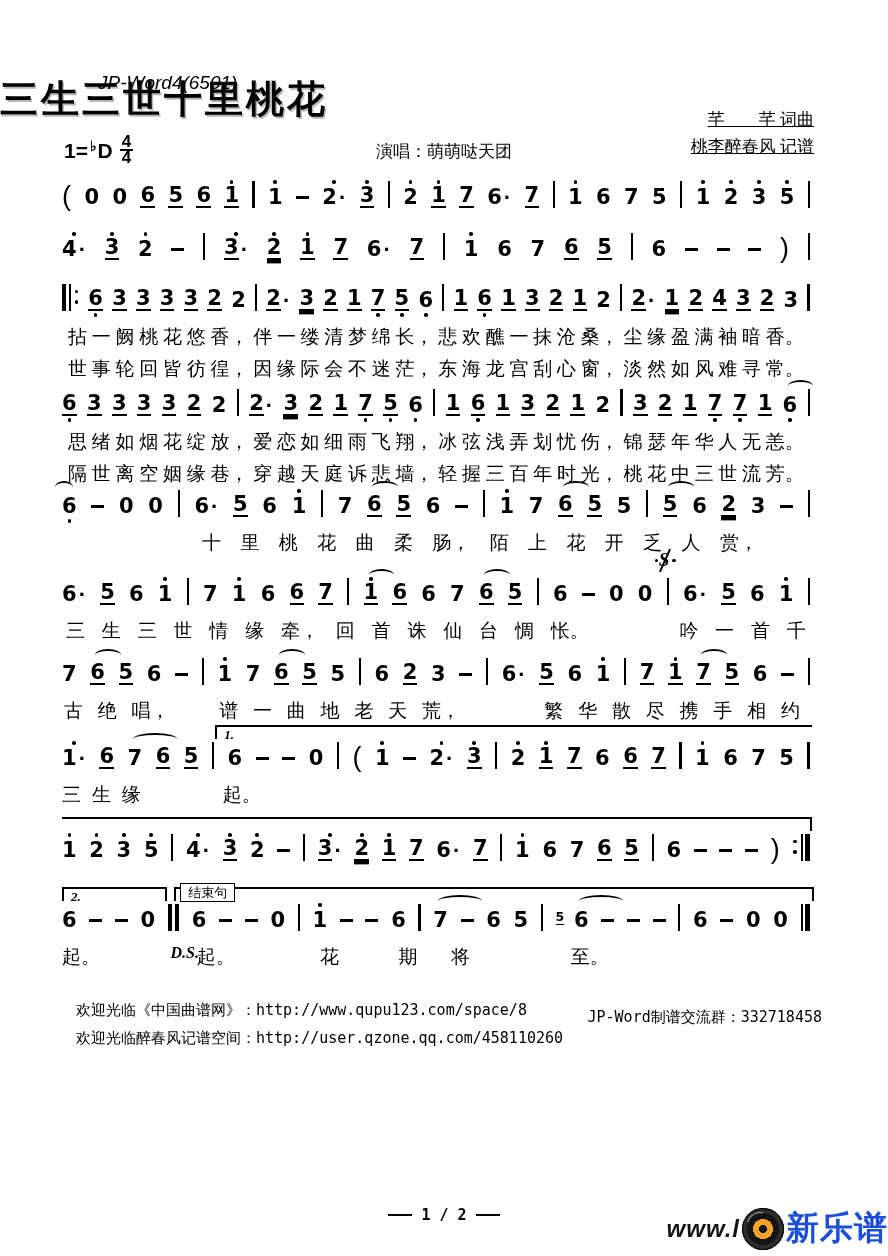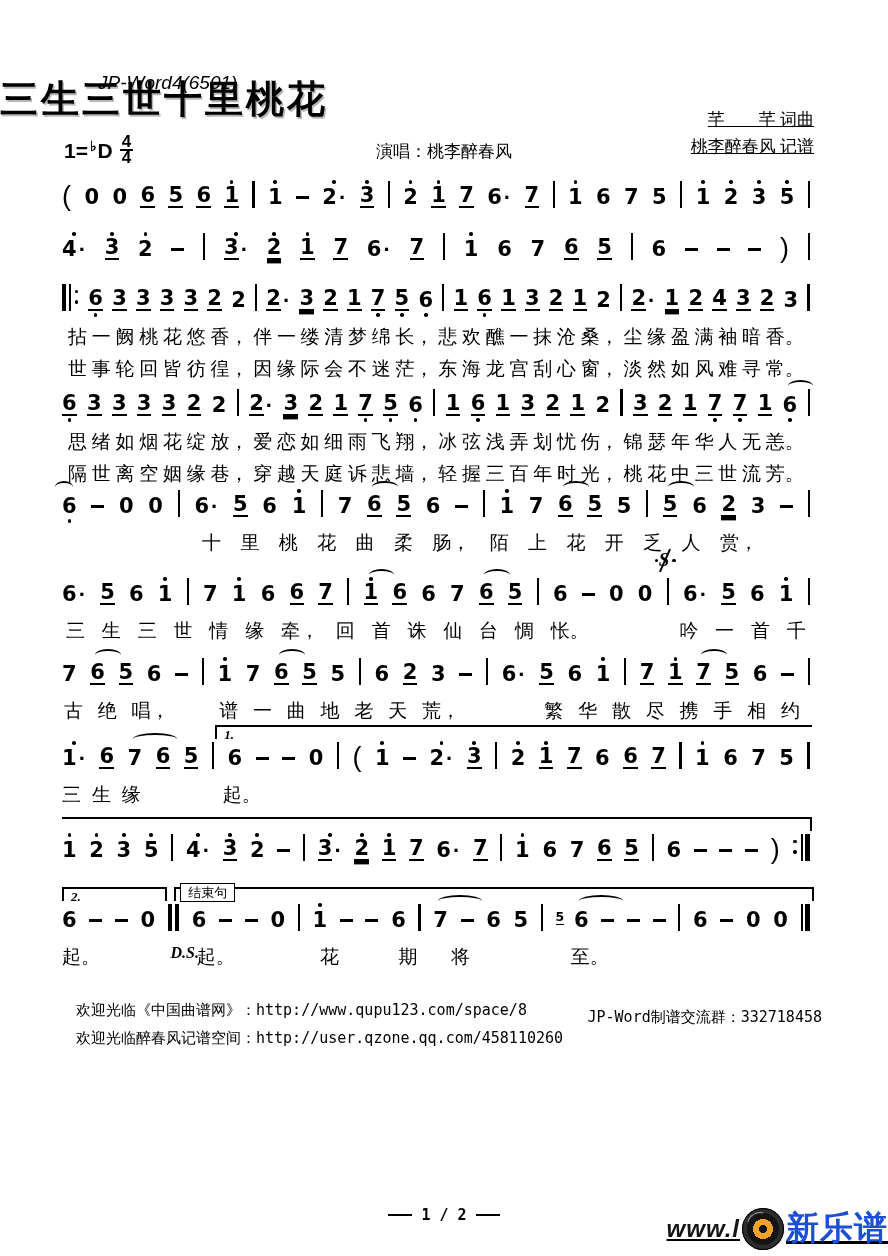--- a/index.html
+++ b/index.html
@@ -85,21 +85,21 @@
 
   
   .f-left{position:absolute;left:76px;top:996px;font-size:15px;line-height:28px;
           font-family:"DejaVu Sans Mono",monospace;}
   .f-right{position:absolute;right:66px;top:1008px;font-size:15px;
            font-family:"DejaVu Sans Mono",monospace;}
   .pagenum{position:absolute;left:0;right:0;top:1206px;display:flex;justify-content:center;
            align-items:center;gap:9px;font-size:15px;font-weight:700;
            font-family:"DejaVu Sans Mono",monospace;}
   .pg-rule{width:24px;height:1.6px;background:#000;}
-  .brand{position:absolute;right:0px;top:1206px;display:flex;align-items:center;gap:2px;text-decoration:underline;}
+  .brand{position:absolute;right:0px;top:1206px;display:flex;align-items:center;gap:2px;}
   .brand-www{font:italic 700 24px "Liberation Sans",sans-serif;color:#141414;letter-spacing:1px;}
   .brand-icon{width:42px;height:42px;border-radius:50%;position:relative;flex:0 0 auto;
       background:radial-gradient(circle at 50% 50%, #111 0 4px, #f0a228 4px 10px, #141414 10px 50%);
       box-shadow:inset 0 0 0 1px #000, inset 0 0 0 5px rgba(120,120,120,.25);}
   .brand-icon::before{content:"";position:absolute;left:5px;top:4px;width:24px;height:24px;
       border:1.6px solid transparent;border-top-color:rgba(255,255,255,.55);
       border-radius:50%;transform:rotate(-30deg);}
   .brand-name{font-size:33px;font-weight:900;letter-spacing:1px;color:#1d4ed8;}
 </style>
 </head>
@@ -118,21 +118,21 @@
   <div class="keysig">
     <span>1=</span>
       <sup>♭</sup>
       <span>D</span>
     <span class="ts">
         <b>4</b>
         <b>4</b>
       </span>
   </div>
 
-  <div class="performer">演唱：桃李醉春风</div>
+  <div class="performer">演唱：萌萌哒天团</div>
 
   <div class="score" id="score">
       <div class="score-line line-0">
         <div class="notes-row">
           <span class="tk">
             <span class="s-hi"></span>
             <span class="numline">
               <span class="paren">(</span>
             </span>
             <span class="s-lo"></span>

